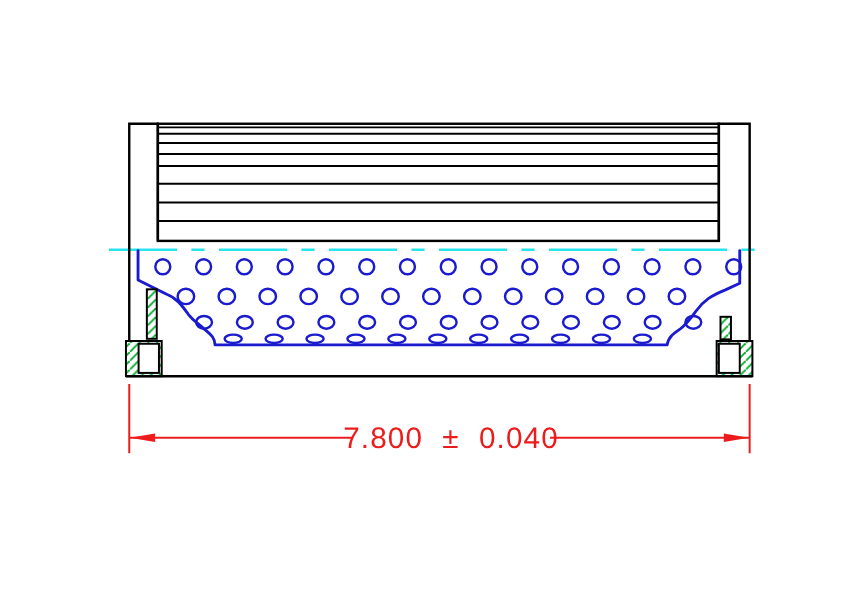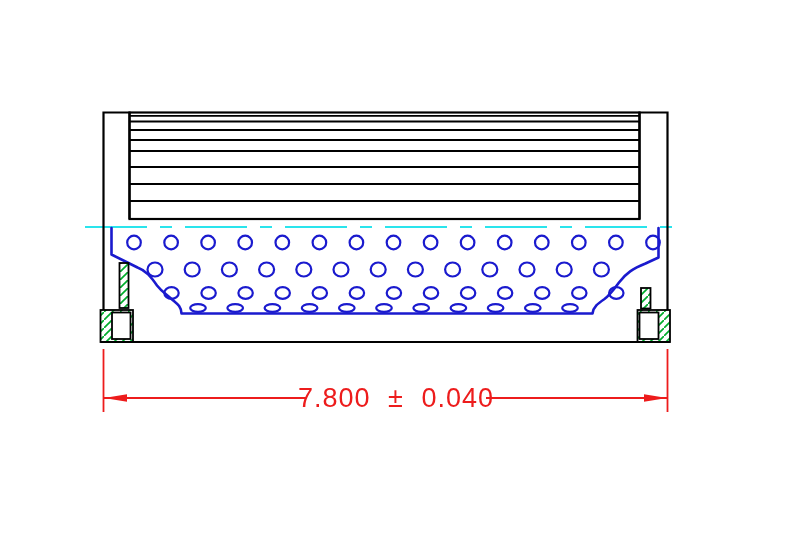--- a/index.html
+++ b/index.html
@@ -7,20 +7,21 @@
     padding: 0;
     background: #ffffff;
     font-family: "Liberation Sans", sans-serif;
   }
   .stage {
     position: relative;
     width: 674px;
     height: 546px;
     background: var(--background, #ffffff);
     overflow: hidden;
+    margin-left: 14px;
   }
   svg { display: block; }
 
   .ink        { stroke: var(--outline, #000); stroke-width: 2.2; fill: none; }
   .ink-thin   { stroke: var(--outline, #000); stroke-width: 1.8; fill: none; }
   .white-box  { fill: #ffffff; stroke: var(--outline, #000); stroke-width: 1.8; }
   .core-stroke{ stroke: var(--core, #1a1ace); stroke-width: 2.2; fill: none; }
   .core-outline{ stroke: var(--core, #1a1ace); stroke-width: 2.6; fill: none;
                  stroke-linejoin: round; stroke-linecap: round; }
   .centerline { stroke: var(--centerline, #2ae4ec); stroke-width: 2.2; fill: none;

